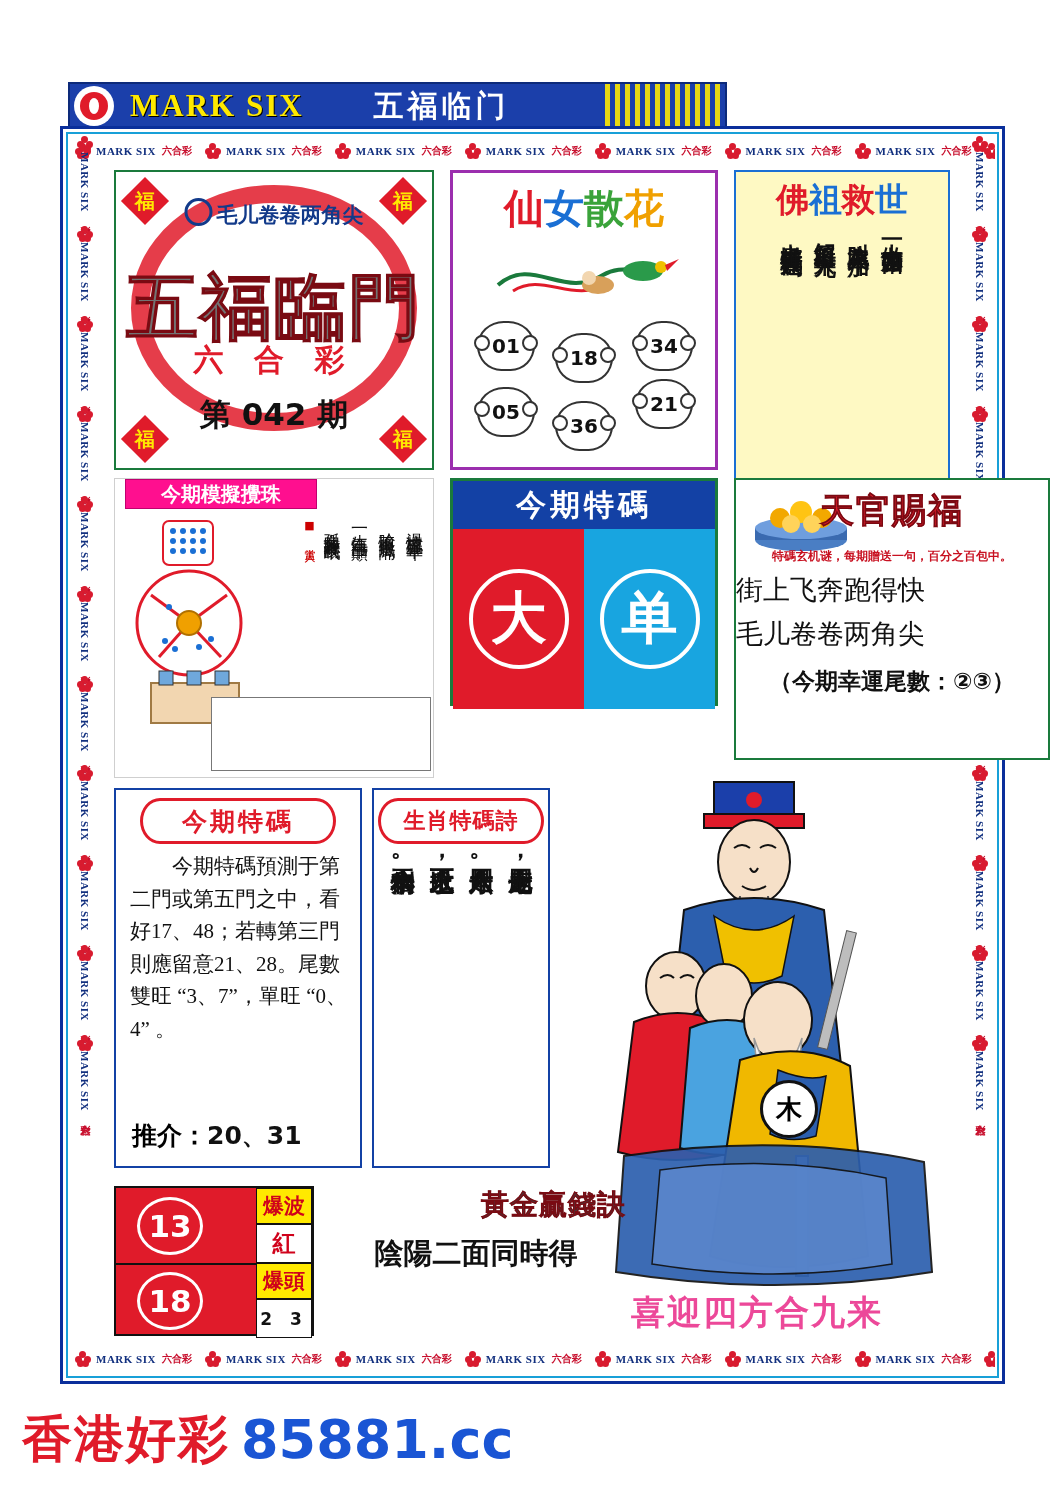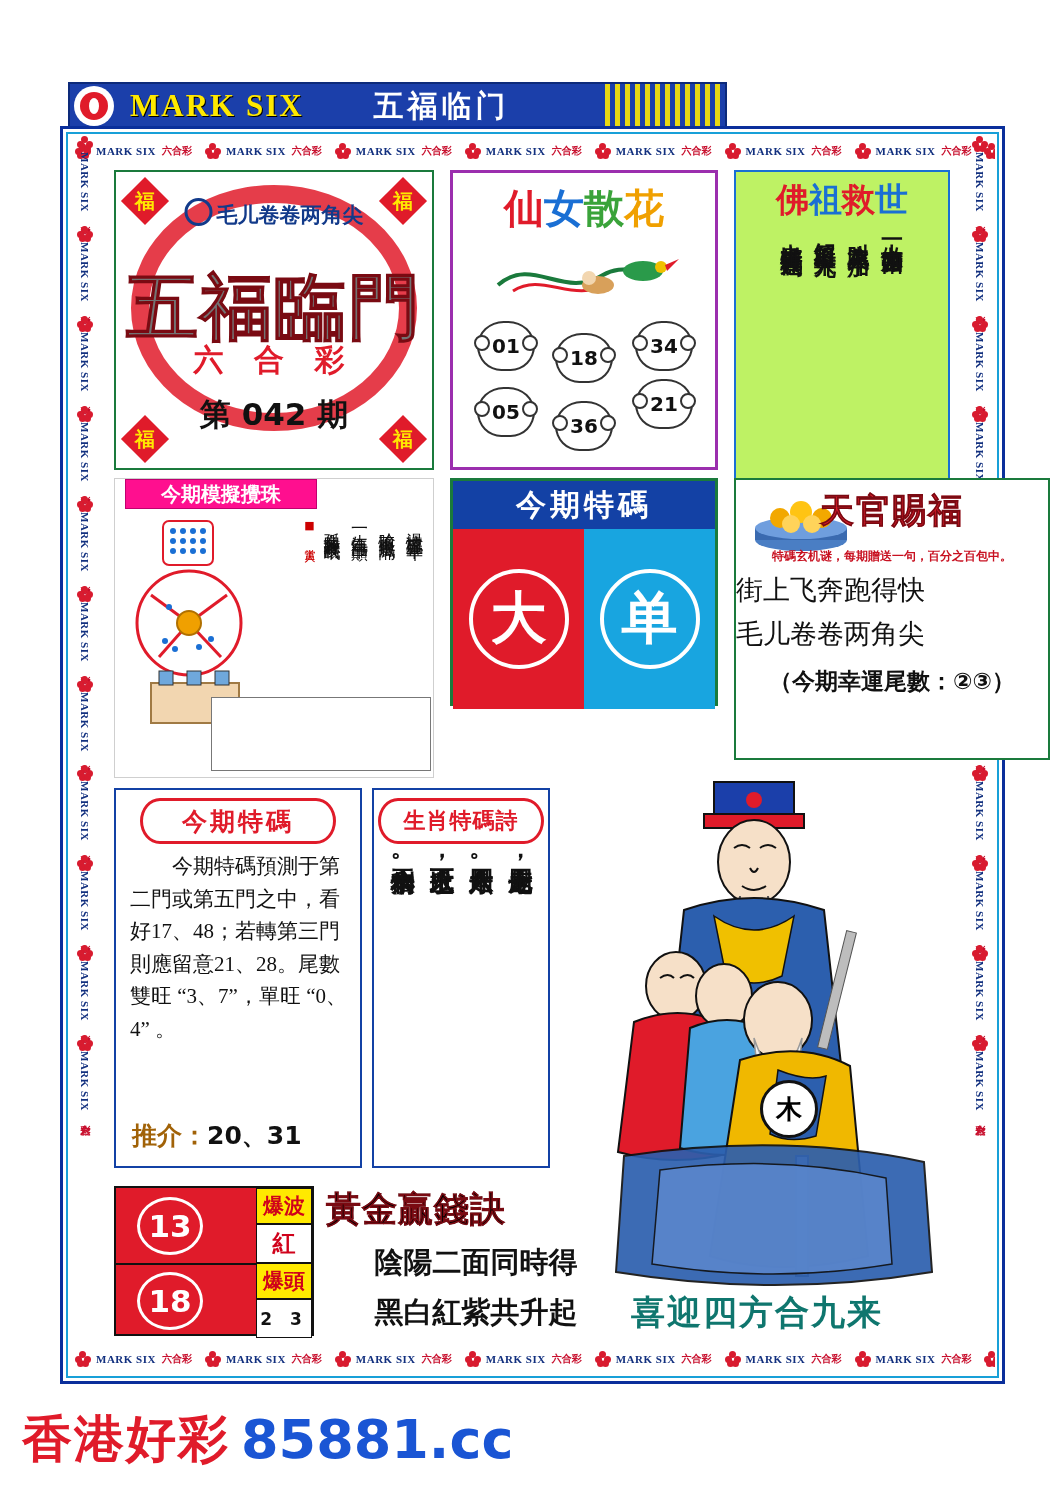--- a/index.html
+++ b/index.html
@@ -60,21 +60,21 @@
   .c-fairy .ft b:nth-child(1){color:#e01b2a}
   .c-fairy .ft b:nth-child(2){color:#1a6fd4}
   .c-fairy .ft b:nth-child(3){color:#3aa33a}
   .c-fairy .ft b:nth-child(4){color:#f0a000}
   .phoenix{position:absolute;left:40px;top:72px;width:190px;height:66px;}
   .balls{position:absolute;left:16px;top:148px;width:236px;height:130px;}
   .ball{position:absolute;width:54px;height:46px;background:#fff;border:2px solid #333;border-radius:46% 46% 42% 42%/50%;display:flex;align-items:center;justify-content:center;font-size:20px;font-weight:bold;color:#111;box-shadow:inset 0 0 0 2px #fff;}
   .ball:before{content:"";position:absolute;left:-5px;top:12px;width:12px;height:12px;border-radius:50%;background:#fff;border:2px solid #333;}
   .ball:after{content:"";position:absolute;right:-5px;top:12px;width:12px;height:12px;border-radius:50%;background:#fff;border:2px solid #333;}
 
-  .c-fo{left:630px;top:0;width:216px;height:340px;border:2px solid #1a6fd4;background:#bef264;}
+  .c-fo{left:630px;top:0;width:216px;height:340px;border:2px solid #1a6fd4;background:#fef9c3;}
   .c-fo .hd{position:absolute;top:6px;left:0;right:0;text-align:center;font-size:33px;font-weight:bold;white-space:nowrap;}
   .c-fo .hd b:nth-child(1){color:#e01b2a}
   .c-fo .hd b:nth-child(2){color:#1a6fd4}
   .c-fo .hd b:nth-child(3){color:#e01b2a}
   .c-fo .hd b:nth-child(4){color:#1a6fd4}
   .c-fo .poem{position:absolute;top:54px;left:0;right:0;bottom:6px;display:flex;flex-direction:row-reverse;justify-content:center;gap:6px;}
   .c-fo .poem div{writing-mode:vertical-rl;font-size:22px;font-weight:bold;color:#111;line-height:1.25;letter-spacing:2px;}
 
   
   .c-sim{left:10px;top:308px;width:320px;height:300px;border:1px solid #cfcfcf;background:#fff;}
@@ -97,45 +97,45 @@
   .c-tian .note{position:absolute;top:68px;left:8px;right:8px;text-align:center;font-size:12px;color:#c81020;font-weight:bold;}
   .c-tian .l1,.c-tian .l2{position:absolute;left:0;right:0;text-align:left;font-size:27px;color:#111;font-family:"Liberation Serif",serif;}
   .c-tian .l1{top:92px;} .c-tian .l2{top:136px;}
   .c-tian .luck{position:absolute;top:186px;left:0;right:0;text-align:center;font-size:23px;font-weight:bold;color:#111;}
 
   
   .c-pred{left:10px;top:618px;width:248px;height:380px;border:2px solid #1341a5;background:#fff;}
   .ribbon{position:absolute;top:8px;left:50%;transform:translateX(-50%);width:190px;height:40px;background:#fff;border:3px solid #e01b2a;border-radius:20px/50%;display:flex;align-items:center;justify-content:center;color:#e01b2a;font-size:25px;font-weight:bold;letter-spacing:3px;}
   .c-pred p{position:absolute;left:14px;right:10px;top:60px;margin:0;font-size:21px;line-height:1.55;color:#111;font-family:"Liberation Serif","DejaVu Serif",serif;}
   .c-pred .tuijian{position:absolute;left:16px;bottom:14px;font-size:25px;font-weight:bold;}
-  .c-pred .tuijian .lb{color:#a16207;}
+  .c-pred .tuijian .lb{color:#000000;}
   .c-pred .tuijian .nums{color:#111;}
 
   .c-poem{left:268px;top:618px;width:178px;height:380px;border:2px solid #1341a5;background:#fff;}
   .c-poem .cols{position:absolute;top:60px;left:0;right:0;bottom:6px;display:flex;flex-direction:row-reverse;justify-content:center;gap:8px;}
   .c-poem .cols div{writing-mode:vertical-rl;font-size:24px;font-weight:bold;color:#111;line-height:1.3;}
 
   .c-god{left:460px;top:600px;width:386px;height:570px;}
-  .c-god .caption{position:absolute;left:0;right:0;bottom:4px;text-align:center;font-size:34px;font-weight:bold;color:#0f766e;letter-spacing:2px;}
+  .c-god .caption{position:absolute;left:0;right:0;bottom:4px;text-align:center;font-size:34px;font-weight:bold;color:#ec4899;letter-spacing:2px;}
   .woodchip{position:absolute;left:196px;top:310px;width:52px;height:52px;border-radius:50%;background:#fff;border:3px solid #111;display:flex;align-items:center;justify-content:center;font-size:26px;font-weight:bold;}
 
   
   .c-bao{left:10px;top:1016px;width:200px;height:150px;border:2px solid #111;background:#e01b2a;}
   .c-bao .row{position:absolute;left:0;right:0;height:75px;display:flex;}
   .c-bao .r1{top:0;border-bottom:2px solid #111;}
   .c-bao .r2{top:75px;}
   .c-bao .numc{width:108px;display:flex;align-items:center;justify-content:center;}
   .c-bao .num{width:60px;height:52px;border:3px solid #fff;border-radius:50%;display:flex;align-items:center;justify-content:center;color:#fff;font-size:31px;font-weight:bold;}
   .c-bao .side{flex:1;display:flex;flex-direction:column;margin-left:32px;}
   .c-bao .ytag{height:36px;background:#ffe900;color:#d0021b;font-size:21px;font-weight:bold;display:flex;align-items:center;justify-content:center;border:1px solid #111;box-sizing:border-box;}
   .c-bao .wtag{flex:1;background:#fff;color:#d0021b;font-size:23px;font-weight:bold;display:flex;align-items:center;justify-content:center;border:1px solid #111;box-sizing:border-box;}
   .c-bao .wtag.small{color:#111;font-size:17px;letter-spacing:6px;}
 
   .c-gold{left:222px;top:1016px;width:300px;height:150px;}
-  .c-gold .t{font-size:35px;font-weight:bold;color:#000000;text-align:left;letter-spacing:1px;-webkit-text-stroke:.5px #7a0a12;}
+  .c-gold .t{font-size:28px;font-weight:bold;color:#404040;text-align:right;letter-spacing:1px;-webkit-text-stroke:.5px #7a0a12;}
   .c-gold .l{font-size:29px;font-weight:bold;color:#111;text-align:center;margin-top:10px;font-family:"Liberation Serif",serif;}
 
   
   .bottom{position:absolute;left:22px;top:1404px;width:1000px;height:70px;display:flex;align-items:center;gap:11px;}
   .bottom .cn{font-size:50px;font-weight:bold;color:#e01b2a;letter-spacing:2px;}
   .bottom .url{font-size:54px;font-weight:bold;color:#1a55d4;font-family:"DejaVu Sans",sans-serif;}
 </style>
 </head>
 <body>
 
@@ -786,21 +786,20 @@
         <div class="side">
           <div class="ytag">爆頭</div>
           <div class="wtag small">2 3</div>
         </div>
       </div>
     </div>
 
     <div class="card c-gold">
       <div class="t">黃金贏錢訣</div>
       <div class="l">陰陽二面同時得</div>
-      <div class="l">黑白紅紫共升起</div>
     </div>
 
   </div>
 
   <div class="bottom">
     <div class="cn">香港好彩</div>
     <div class="url">85881.cc</div>
   </div>
 
 </div>

